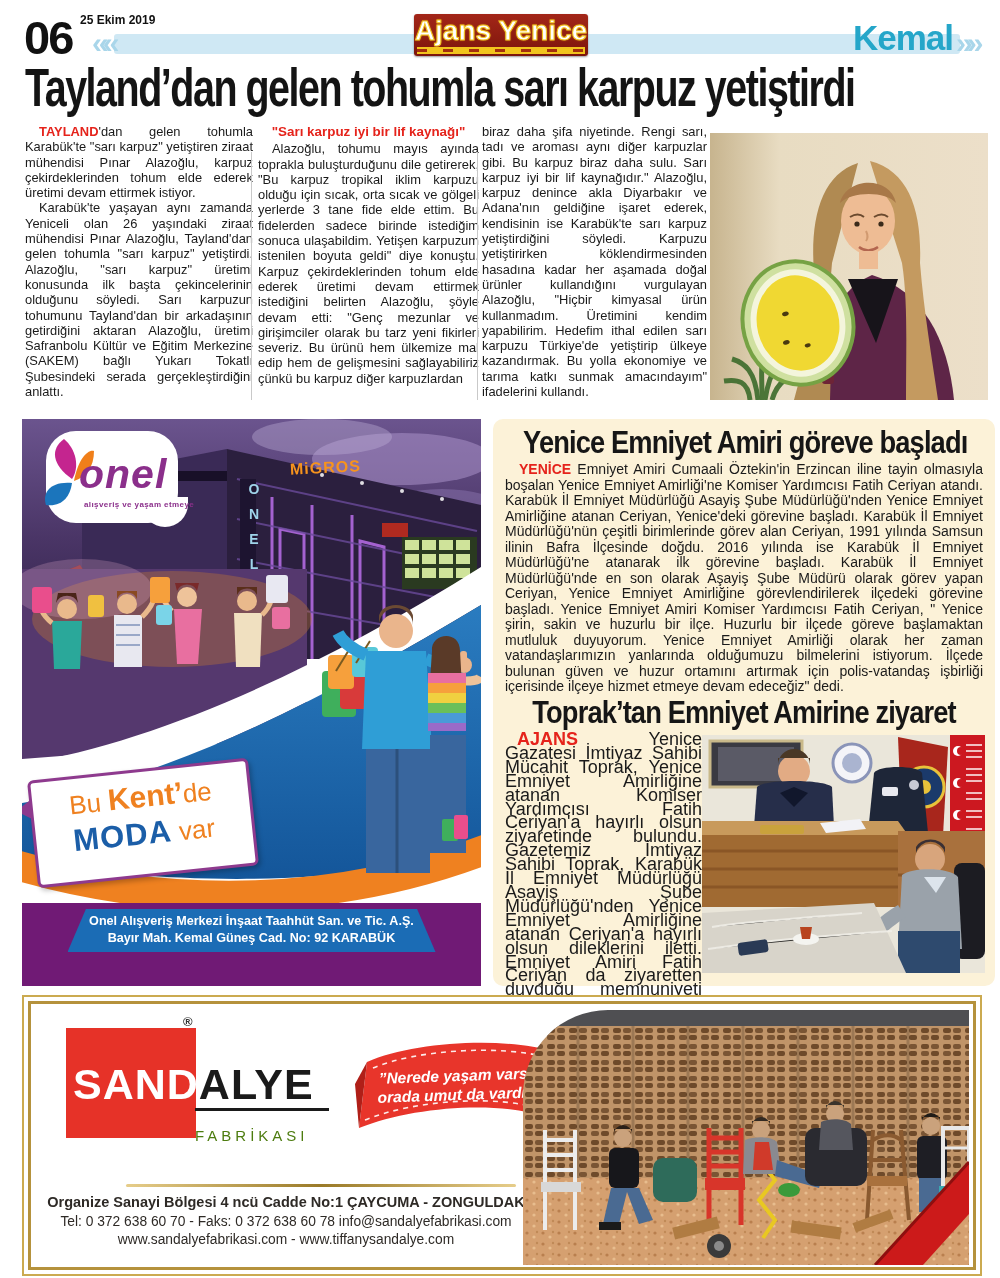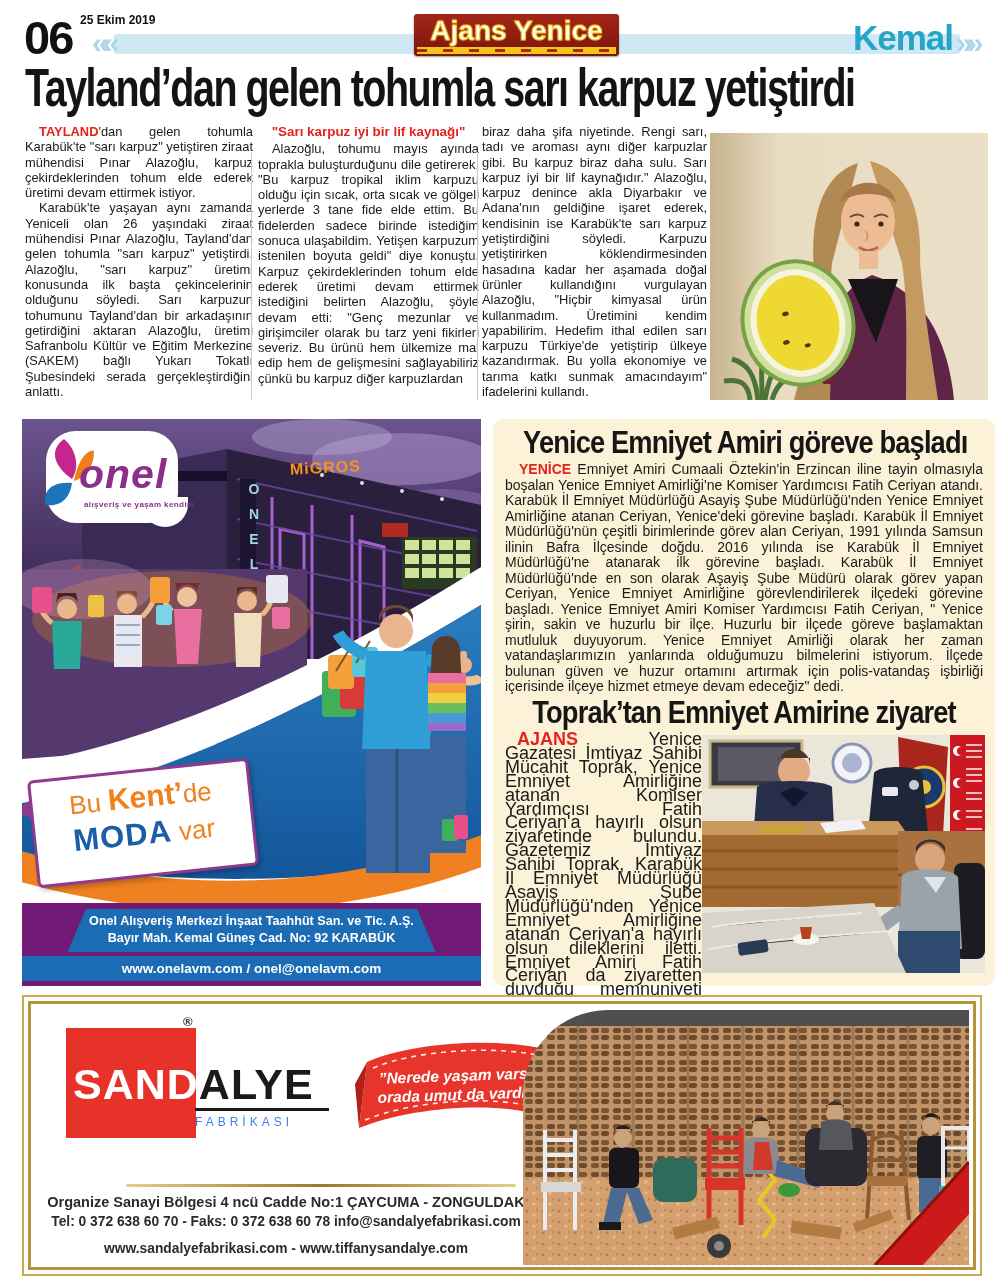--- a/index.html
+++ b/index.html
@@ -7,21 +7,21 @@
        font-family:"Liberation Sans",sans-serif;color:#1a1a1a;overflow:hidden;}
   .abs{position:absolute;}
 
   
   .page-num{left:24px;top:10px;font-size:47px;font-weight:bold;color:#111;letter-spacing:-2px;}
   .hdr-date{left:80px;top:13px;font-size:12px;font-weight:bold;color:#111;}
   .chev{font-size:30px;font-weight:bold;color:#a9d6ea;letter-spacing:-6px;}
   .chev-l{left:92px;top:26px;}
   .chev-r{left:956px;top:26px;}
   .band{left:114px;top:34px;width:846px;height:20px;background:#cfe8f4;border-radius:3px;}
-  .masthead{left:414px;top:14px;width:205px;height:42px;background:linear-gradient(#a32618,#7c150b);
+  .masthead{left:414px;top:14px;width:174px;height:42px;background:linear-gradient(#a32618,#7c150b);
             border-radius:3px;box-shadow:0 1px 2px rgba(0,0,0,.4);text-align:center;}
   .masthead .mh-text{display:block;margin-top:1px;font-size:28px;font-weight:bold;color:#fff;
             letter-spacing:0px;-webkit-text-stroke:1px #f2c41d;text-shadow:0 0 2px #f2c41d;}
   .mh-strip{position:absolute;left:3px;right:3px;bottom:2px;height:7px;background:#f2c41d;
             background-image:repeating-linear-gradient(90deg,rgba(150,20,10,.85) 0 10px,transparent 10px 26px);
             background-size:100% 3px;background-position:0 2px;background-repeat:no-repeat;}
   .section-tag{left:788px;top:18px;width:165px;text-align:right;font-size:35px;font-weight:bold;color:#25a6c9;letter-spacing:-1px;}
 
   
   .headline{left:25px;top:56px;width:1300px;font-size:54px;font-weight:bold;color:#141414;
@@ -79,32 +79,32 @@
   .photo3{left:492px;top:6px;width:446px;height:255px;border-top-left-radius:85px;overflow:hidden;}
 
   
   .sandalye{left:22px;top:995px;width:956px;height:277px;border:2px solid #cbaa50;background:#fff;}
   .sandalye-inner{position:absolute;inset:4px;border:3px solid #b5923c;background:#fff;}
   .sq-red{left:35px;top:24px;width:130px;height:110px;background:#e63228;}
   .brand-line{left:42px;top:56px;font-size:43px;font-weight:bold;letter-spacing:1px;white-space:nowrap;}
   .brand-line .w{color:#fff;}
   .brand-line .k{color:#1a1a1a;}
   .brand-underline{left:164px;top:104px;width:134px;height:3px;background:#1a1a1a;}
-  .brand-sub{left:164px;top:111px;font-size:12px;letter-spacing:4px;color:#3b82f6;}
+  .brand-sub{left:164px;top:123px;font-size:15px;letter-spacing:4px;color:#4d7c0f;}
   .brand-reg{left:152px;top:10px;font-size:13px;color:#333;font-weight:bold;}
   .ribbon-wrap{left:322px;top:28px;width:210px;height:118px;}
   .ribbon-text{left:22px;top:34px;width:170px;text-align:center;color:#fff;font-weight:bold;
                font-size:15.5px;line-height:19px;transform:rotate(-2deg);font-style:italic;}
   .gold-line{left:95px;top:180px;width:390px;height:3px;
              background:linear-gradient(90deg,#e6cd8a,#9a7a28,#e6cd8a);border-radius:2px;}
   .contact{left:0;top:190px;width:510px;text-align:center;color:#2e2a26;}
   .contact .c1{font-size:15px;font-weight:bold;letter-spacing:.5px;margin-bottom:5px;}
   .contact .c2{font-size:14.5px;font-weight:bold;margin-bottom:4px;}
-  .contact .c3{font-size:13.8px;font-weight:bold;margin-bottom:12px;text-align:center;}
-  .contact .c4{font-size:13.8px;font-weight:bold;}
+  .contact .c3{font-size:13.8px;font-weight:normal;margin-bottom:3px;text-align:center;}
+  .contact .c4{font-size:13.8px;font-weight:normal;}
 </style>
 </head>
 <body>
 
 <div class="abs band"></div>
 <div class="abs page-num">06</div>
 <div class="abs hdr-date">25 Ekim 2019</div>
 <div class="abs chev chev-l">««</div>
 <div class="abs masthead">
   <span class="mh-text">Ajans Yenice</span>
@@ -321,33 +321,32 @@
     </g>
   </svg>
   <div class="abs" style="left:24px;top:12px;width:132px;height:92px;background:#fff;border-radius:30px;"></div>
   <div class="abs" style="left:120px;top:78px;width:46px;height:30px;background:#fff;border-radius:0 0 24px 24px;"></div>
   <svg class="abs" style="left:20px;top:16px;" width="52" height="80" viewBox="0 0 52 80">
     <path d="M30,44 C10,30 8,14 22,4 C34,14 38,32 30,44 Z" fill="#c4258f"></path>
     <path d="M32,46 C36,24 46,14 52,16 C52,32 44,42 32,46 Z" fill="#f07f1a"></path>
     <path d="M30,48 C8,46 0,58 4,70 C20,72 28,62 30,48 Z" fill="#1b75bc"></path>
   </svg>
   <div class="abs onel-logo-name">onel</div>
-  <div class="abs onel-logo-tag">alışveriş ve yaşam kendim</div>
+  <div class="abs onel-logo-tag">alışveriş ve yaşam etmeye</div>
   <div class="abs migros">MiGROS</div>
   <div class="abs onel-vert">ONEL</div>
   <div class="abs slogan-box">
     <div class="sl1"><span>Bu </span><span class="b">Kent’</span><span>de</span></div>
     <div class="sl2"><span class="m">MODA</span><span> var</span></div>
   </div>
   <div class="abs onel-footer">
     <div class="onel-trap">
       <div>Onel Alışveriş Merkezi İnşaat Taahhüt San. ve Tic. A.Ş.</div>
       <div>Bayır Mah. Kemal Güneş Cad. No: 92 KARABÜK</div>
     </div>
-    <div class="onel-bar">www.onelavm.com / onel@onelavm.com</div>
   </div>
 </div>
 
 <div class="abs cream">
   <div class="abs panel-title emn-title">Yenice Emniyet Amiri göreve başladı</div>
   <div class="abs emn-text">
     <p><span class="lead-red">YENİCE</span><span> Emniyet Amiri Cumaali Öztekin'in Erzincan iline tayin olmasıyla boşalan Yenice Emniyet Amirliği'ne Komiser Yardımcısı Fatih Ceriyan atandı. Karabük İl Emniyet Müdürlüğü Asayiş Şube Müdürlüğü'nden Yenice Emniyet Amirliğine atanan Ceriyan, Yenice'deki görevine başladı.  Karabük İl Emniyet Müdürlüğü'nün çeşitli birimlerinde görev alan Ceriyan, 1991 yılında Samsun ilinin Bafra İlçesinde doğdu. 2016 yılında ise Karabük İl Emniyet Müdürlüğü'ne atanarak ilk görevine başladı. Karabük İl Emniyet Müdürlüğü'nde en son olarak Aşayiş Şube Müdürü olarak görev yapan Ceriyan, Yenice Emniyet Amirliğine görevlendirilerek ilçedeki görevine başladı. Yenice Emniyet Amiri Komiser Yardımcısı Fatih Ceriyan, " Yenice şirin, sakin ve huzurlu bir ilçe. Huzurlu bir ilçede göreve başlamaktan mutluluk duyuyorum. Yenice Emniyet Amirliği olarak her zaman vatandaşlarımızın yanlarında olduğumuzu bilmelerini istiyorum. İlçede bulunan güven ve huzur ortamını artırmak için polis-vatandaş işbirliği içerisinde ilçeye hizmet etmeye devam edeceğiz" dedi.</span></p>
   </div>
   <div class="abs panel-title top-title">Toprak’tan Emniyet Amirine ziyaret</div>
   <div class="abs top-text">

